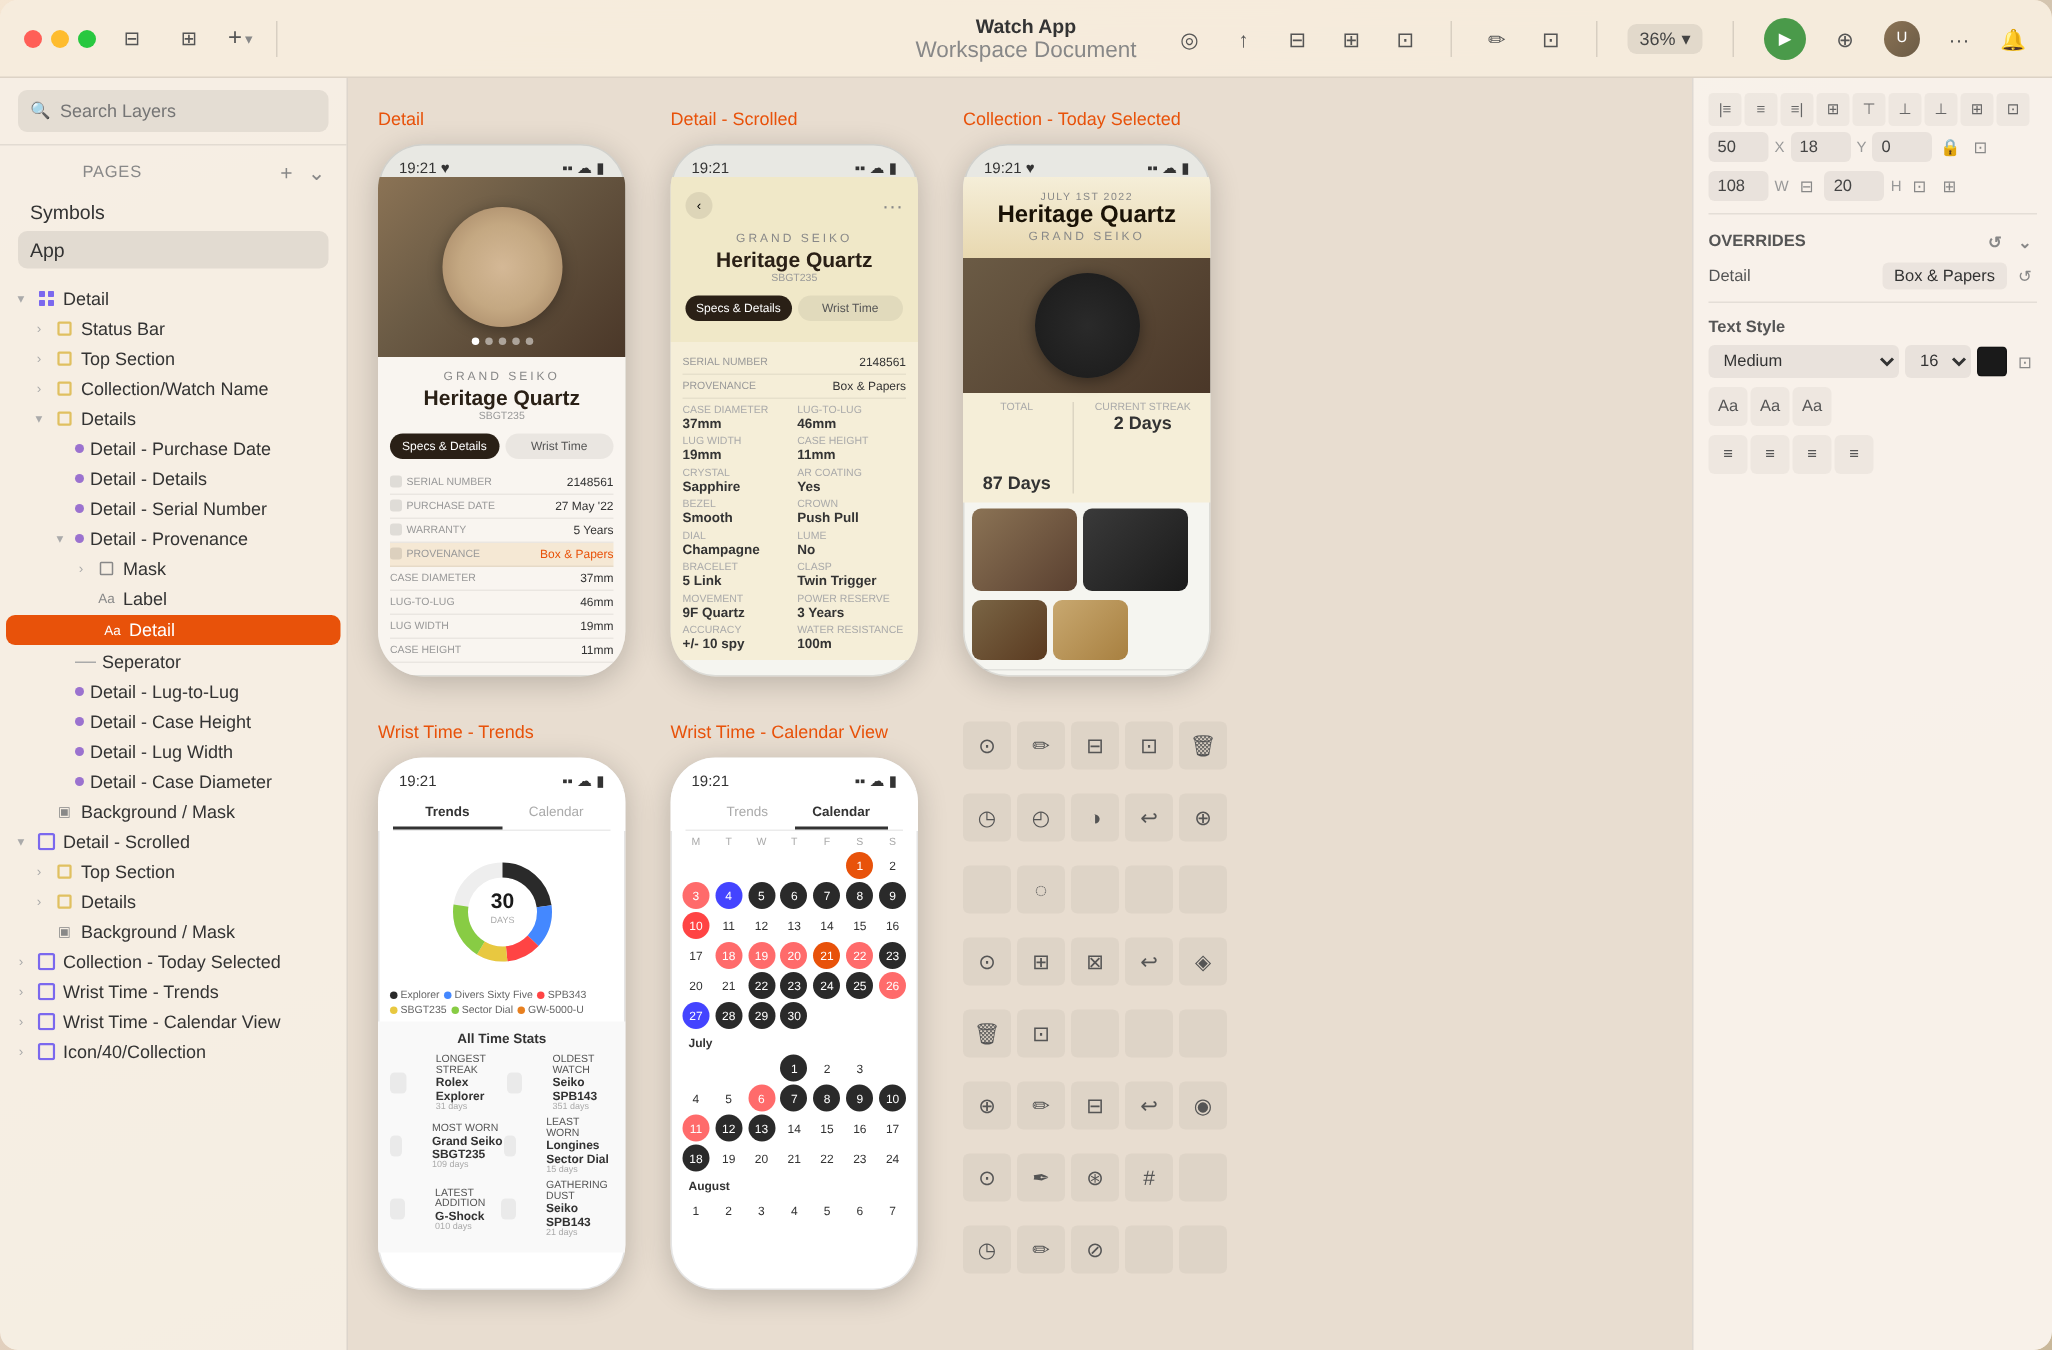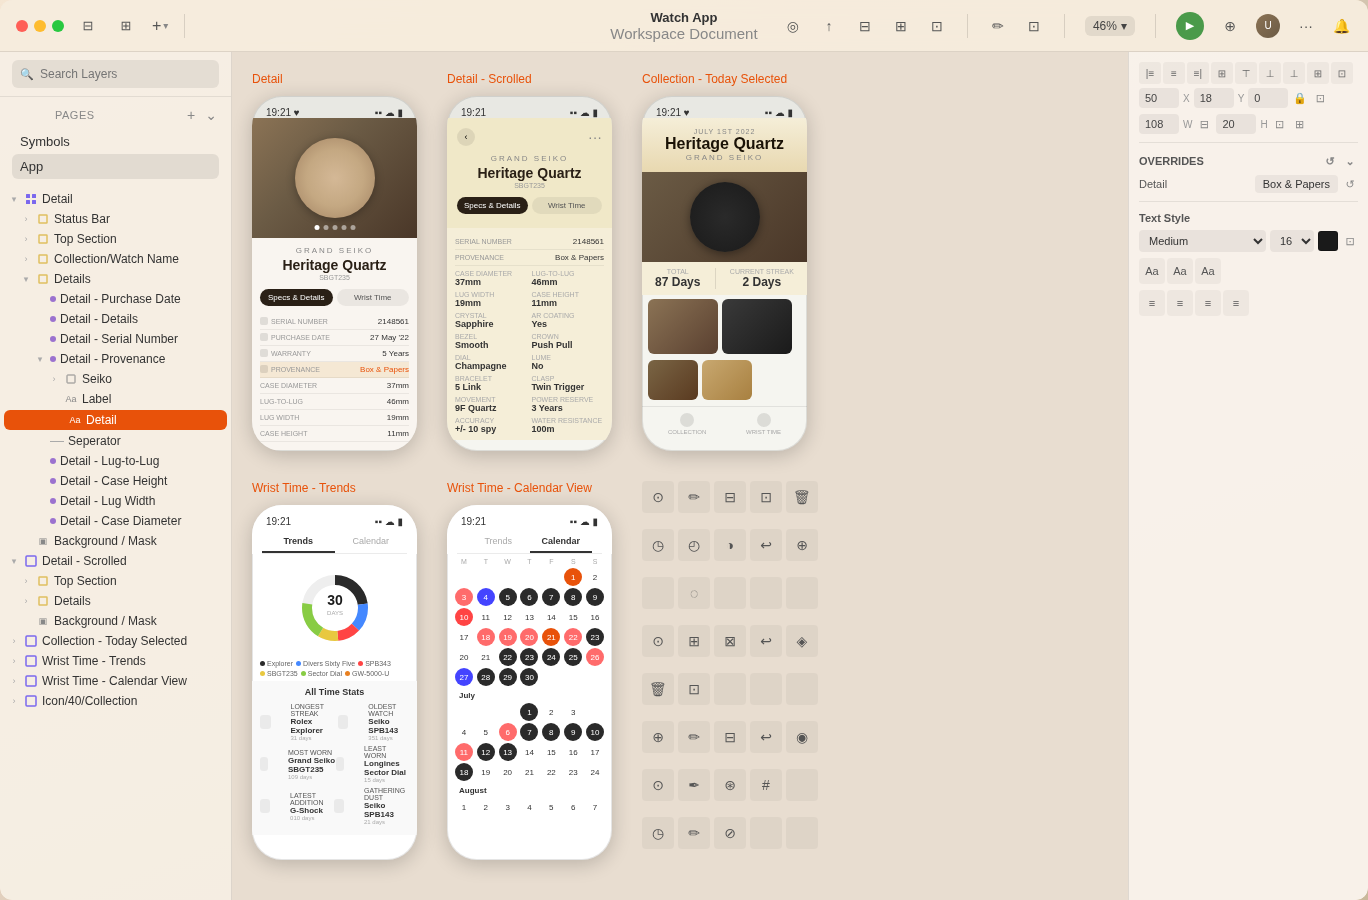--- a/index.html
+++ b/index.html
@@ -855,21 +855,21 @@
       <div class="tb-icon">◎</div>
       <div class="tb-icon">↑</div>
       <div class="tb-icon">⊟</div>
       <div class="tb-icon">⊞</div>
       <div class="tb-icon">⊡</div>
       <div class="separator-v"></div>
       <div class="tb-icon">✏</div>
       <div class="tb-icon">⊡</div>
       <div class="separator-v"></div>
       <div class="tb-zoom">
-        <span>46%</span>
+        <span>36%</span>
         <span>▾</span>
       </div>
       <div class="separator-v"></div>
       <div class="play-btn">▶</div>
       <div class="tb-icon">⊕</div>
       <div class="tb-avatar">U</div>
       <div class="tb-icon">···</div>
       <div class="tb-icon">🔔</div>
     </div>
   </div>
@@ -979,21 +979,21 @@
           <span>Detail - Provenance</span>
         </div>
 
         <div class="tree-item indent-3">
           <div class="tree-chevron">›</div>
           <div class="tree-icon">
             <svg width="10" height="10" viewBox="0 0 10 10">
                 <rect x="1" y="1" width="8" height="8" fill="none" stroke="#888" stroke-width="1" rx="0.5"></rect>
               </svg>
           </div>
-          <span>Seiko</span>
+          <span>Mask</span>
         </div>
 
         <div class="tree-item indent-3">
           <div class="tree-chevron"></div>
           <div class="tree-icon" style="font-size:9px; color:#888;">Aa</div>
           <span>Label</span>
         </div>
 
         <div class="tree-item indent-3 active">
           <div class="tree-chevron"></div>
@@ -1302,21 +1302,21 @@
               <div class="collection-date">JULY 1ST 2022</div>
               <div class="collection-name">Heritage Quartz</div>
               <div class="collection-brand">GRAND SEIKO</div>
             </div>
             <div class="collection-watch-img">
               <div class="collection-watch-circle"></div>
             </div>
             <div class="collection-stats">
               <div class="stat-item">
                 <div style="font-size:7px; color:#aaa;">TOTAL</div>
-                <div style="font-size:12px; font-weight:700; color:#333;">87 Days</div>
+                <div style="font-size:12px; font-weight:700; color:#333;margin-top:40px;">87 Days</div>
               </div>
               <div style="width:1px; background:rgba(0,0,0,0.1);"></div>
               <div class="stat-item">
                 <div style="font-size:7px; color:#aaa;">CURRENT STREAK</div>
                 <div style="font-size:12px; font-weight:700; color:#333;">2 Days</div>
               </div>
             </div>
             <div class="collection-grid-row">
               <div class="collection-thumb"></div>
               <div class="collection-thumb collection-thumb-dark"></div>

